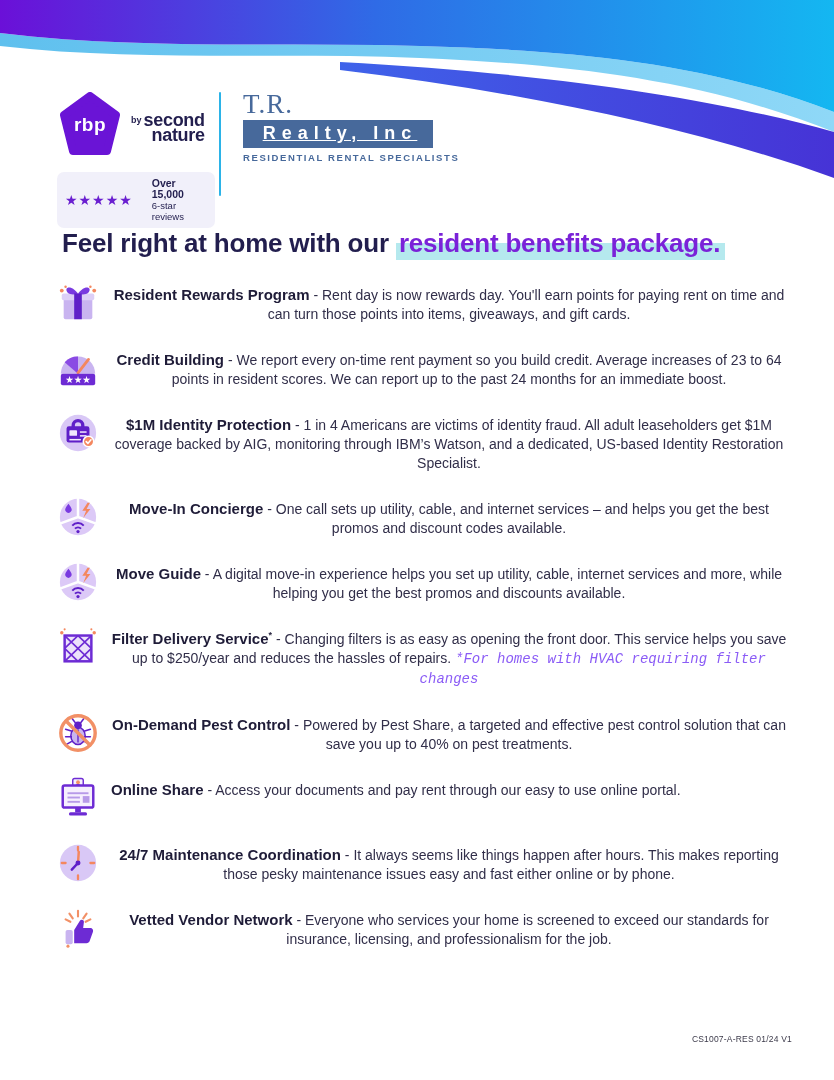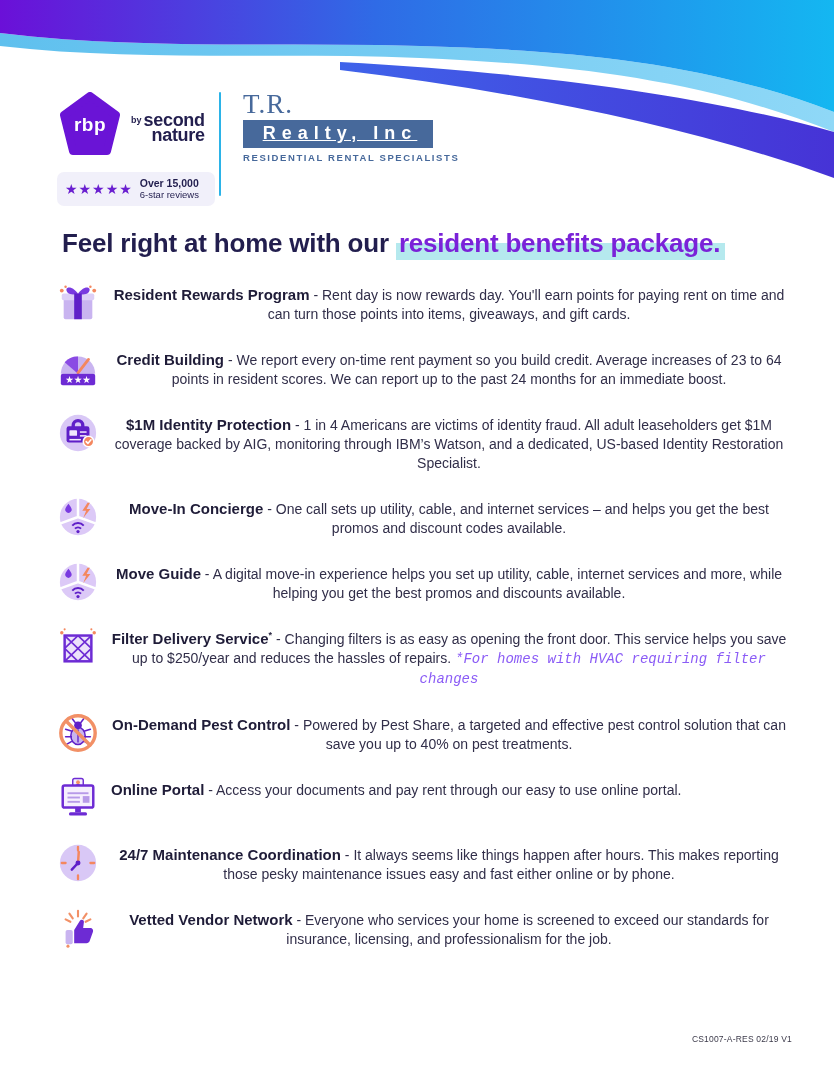--- a/index.html
+++ b/index.html
@@ -16,21 +16,21 @@
   .rbp-mark{position:relative;width:66px;height:66px;flex:0 0 auto;}
   .rbp-mark svg{display:block;}
   .rbp-label{position:absolute;top:0;left:0;width:66px;height:66px;display:flex;align-items:center;justify-content:center;
     color:#fff;font-weight:700;font-size:19px;letter-spacing:.5px;}
   .sn-text{display:flex;align-items:flex-start;gap:2px;margin-top:6px;}
   .sn-by{font-size:9px;color:#221e4e;font-weight:600;margin-top:2px;}
   .sn-lines{font-weight:700;color:#221e4e;font-size:18px;line-height:15px;letter-spacing:-.3px;}
   .sn-lines .l2{margin-left:8px;}
   .reviews-badge{margin-top:14px;width:142px;background:#f1f0fa;border-radius:7px;padding:6px 8px;display:flex;align-items:center;gap:7px;}
   .stars{color:#6a1fd0;font-size:14px;letter-spacing:1px;line-height:14px;white-space:nowrap;}
-  .reviews-text{font-size:9.5px;color:#221e4e;line-height:11px;}
+  .reviews-text{font-size:9.5px;color:#221e4e;line-height:11px;margin-left:12px;}
   .reviews-text .r1{font-weight:700;font-size:10.5px;}
 
   .logo-divider{width:2px;height:104px;background:#2bb3e8;margin:0 22px 0 14px;border-radius:1px;}
 
   .lawing{font-family:"Liberation Serif","DejaVu Serif",serif;color:#47699b;width:190px;}
   .lawing .tr{font-size:27px;line-height:24px;letter-spacing:1px;}
   .lawing .law{font-size:41px;line-height:38px;letter-spacing:.5px;}
   .lawing .realty{margin-top:4px;background:#47699b;color:#fff;text-align:center;font-size:18px;
     letter-spacing:6px;padding:3px 0 4px 4px;font-family:"Liberation Sans",sans-serif;font-weight:700;text-decoration:underline;}
   .lawing .specialists{margin-top:4px;color:#47699b;font-size:9.5px;letter-spacing:1.6px;font-weight:700;
@@ -241,21 +241,21 @@
     <path d="M18.8 10.5 a3.2 3.2 0 0 1 6.4 0 z" fill="#6d2bd4"></path>
     <rect x="6" y="9" width="32" height="23" rx="2" fill="#f6effe" stroke="#6d2bd4" stroke-width="2.6"></rect>
     <line x1="11" y1="17" x2="33" y2="17" stroke="#b79ae8" stroke-width="2"></line>
     <line x1="11" y1="21.5" x2="24" y2="21.5" stroke="#b79ae8" stroke-width="2"></line>
     <line x1="11" y1="26" x2="24" y2="26" stroke="#b79ae8" stroke-width="2"></line>
     <rect x="27" y="20" width="7" height="7" fill="#b79ae8"></rect>
     <rect x="19" y="32" width="6" height="5" fill="#6d2bd4"></rect>
     <rect x="12.5" y="37" width="19" height="3.4" rx="1.7" fill="#6d2bd4"></rect>
   </svg>
         </span>
-    <p class="benefit-text"><strong class="benefit-title"><span class="t">Online Portal</span><sup></sup></strong><span class="benefit-sep"> - </span><span class="benefit-desc">Access your documents and pay rent through our easy to use online portal.</span></p>
+    <p class="benefit-text"><strong class="benefit-title"><span class="t">Online Share</span><sup></sup></strong><span class="benefit-sep"> - </span><span class="benefit-desc">Access your documents and pay rent through our easy to use online portal.</span></p>
   </div>
 
   <div class="benefit">
     <span class="benefit-icon">
           <svg width="42" height="42" viewBox="0 0 44 44">
     <circle cx="22" cy="22" r="19" fill="#d9c8f6"></circle>
     <line x1="22" y1="5" x2="22" y2="9" stroke="#f4875f" stroke-width="2.4" stroke-linecap="round"></line>
     <line x1="22" y1="35" x2="22" y2="39" stroke="#f4875f" stroke-width="2.4" stroke-linecap="round"></line>
     <line x1="5" y1="22" x2="9" y2="22" stroke="#f4875f" stroke-width="2.4" stroke-linecap="round"></line>
     <line x1="35" y1="22" x2="39" y2="22" stroke="#f4875f" stroke-width="2.4" stroke-linecap="round"></line>
@@ -273,14 +273,14 @@
     <path d="M13 7 l3.5 5 M22 4 v6 M31 7 l-3.5 5 M9 13 l5 2.5 M35 13 l-5 2.5" stroke="#f29066" stroke-width="2.2" stroke-linecap="round"></path>
     <rect x="9" y="24" width="7.5" height="15" rx="2" fill="#c9b4f0"></rect>
     <path d="M18 24 l6 -9.5 c1.2 -2 4.4 -1 4.2 1.3 l-.8 6.2 h7.4 c2.2 0 3.6 2.1 2.8 4.1 l-3.4 9.6 c-.5 1.4 -1.8 2.3 -3.3 2.3 h-12.9 z" fill="#6d2bd4"></path>
     <circle cx="11.5" cy="41" r="1.6" fill="#f29066"></circle>
   </svg>
         </span>
     <p class="benefit-text"><strong class="benefit-title"><span class="t">Vetted Vendor Network</span><sup></sup></strong><span class="benefit-sep"> - </span><span class="benefit-desc">Everyone who services your home is screened to exceed our standards for insurance, licensing, and professionalism for the job.</span></p>
   </div>
 </div>
 
-  <div class="doc-code">CS1007-A-RES 02/19 V1</div>
+  <div class="doc-code">CS1007-A-RES 01/24 V1</div>
 </div>
 
 </body></html>

